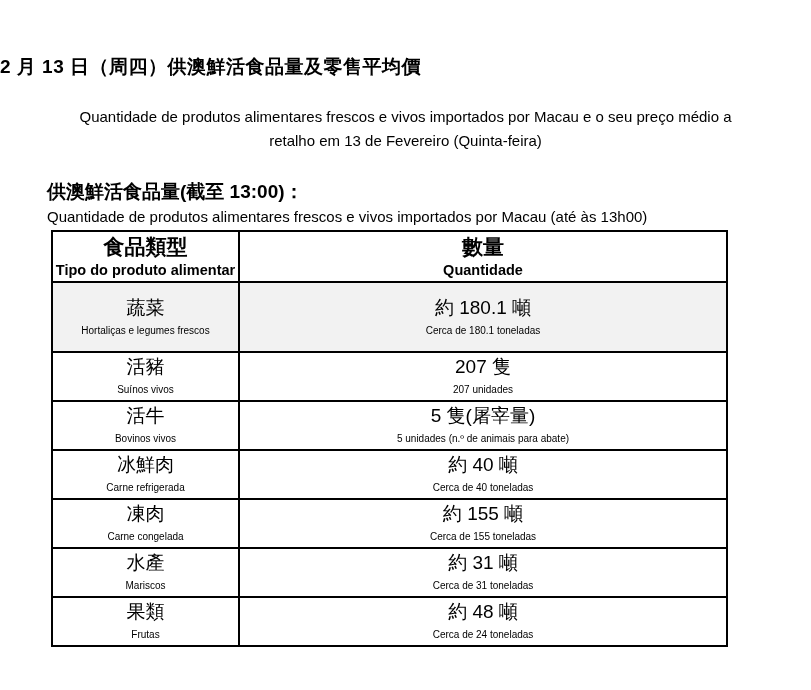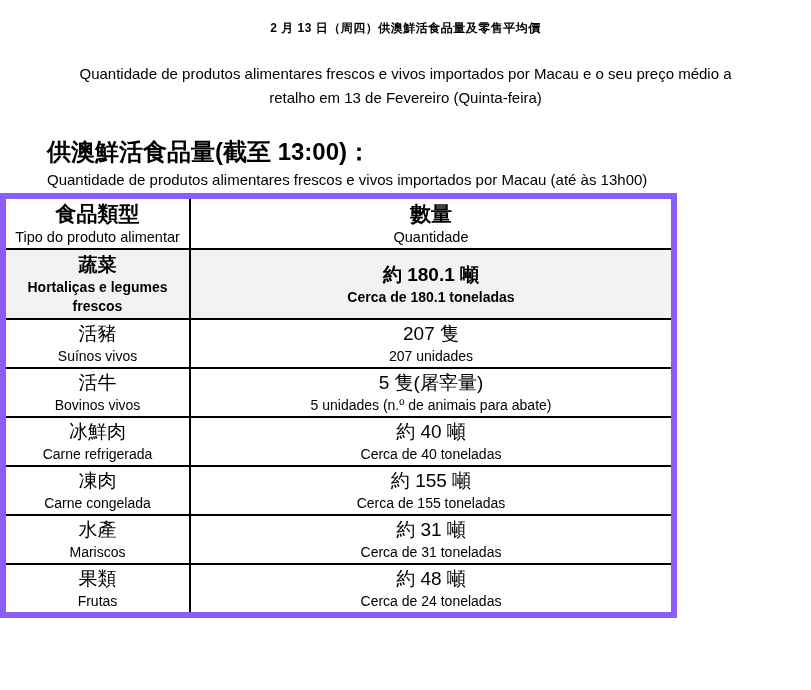--- a/index.html
+++ b/index.html
@@ -13,76 +13,77 @@
     font-family: "Liberation Sans", "DejaVu Sans", sans-serif;
     color: #000000;
     overflow: hidden;
   }
   .doc {
     width: 811px;
     height: 690px;
     position: relative;
   }
   .doc-title {
-    text-align: center;
+    text-align: left;
     font-weight: bold;
-    font-size: 12px;
-    padding-top: 20px;
+    font-size: 19px;
+    padding-top: 54px;
     letter-spacing: 0.5px;
   }
   .doc-subtitle {
     text-align: center;
     font-size: 15px;
     line-height: 24px;
     margin-top: 25px;
     padding: 0 70px;
   }
   .section-heading-zh {
-    font-size: 24px;
+    font-size: 19px;
     font-weight: bold;
     margin: 26px 0 3px 47px;
   }
   .section-heading-pt {
     font-size: 15px;
     margin: 0 0 5px 47px;
   }
   table.supply-table {
     border-collapse: collapse;
+    margin-left: 51px;
     width: 677px;
     table-layout: fixed;
-    border: 6px solid #8b5cf6;
+    border: 2px solid #8b5cf6;
   }
   table.supply-table col.c1 { width: 187px; }
   table.supply-table td, table.supply-table th {
     border: 2px solid #000;
     text-align: center;
     vertical-align: middle;
     padding: 1px 2px;
     background: #ffffff;
   }
   tr.header-row { height: 50px; }
   tr.data-row { height: 47px; }
   tr.data-row.shaded { height: 70px; }
-  tr.data-row.shaded td { background: #f2f2f2; font-weight: bold; }
+  tr.data-row.shaded td { background: #f2f2f2; }
   .zh-line {
     font-size: 19px;
     line-height: 26px;
     font-family: "Liberation Sans", "DejaVu Sans", sans-serif;
   }
   .pt-line {
-    font-size: 14px;
+    font-size: 10px;
     line-height: 19px;
   }
   tr.header-row .zh-line {
     font-size: 21px;
     line-height: 28px;
     font-weight: bold;
   }
   tr.header-row .pt-line {
-    font-weight: normal;
+    font-weight: bold;
     font-size: 14.5px;
   }
 </style>
 </head>
 <body>
 
 <div class="doc">
 
   <div class="doc-title">2 月 13 日（周四）供澳鮮活食品量及零售平均價</div>
 

